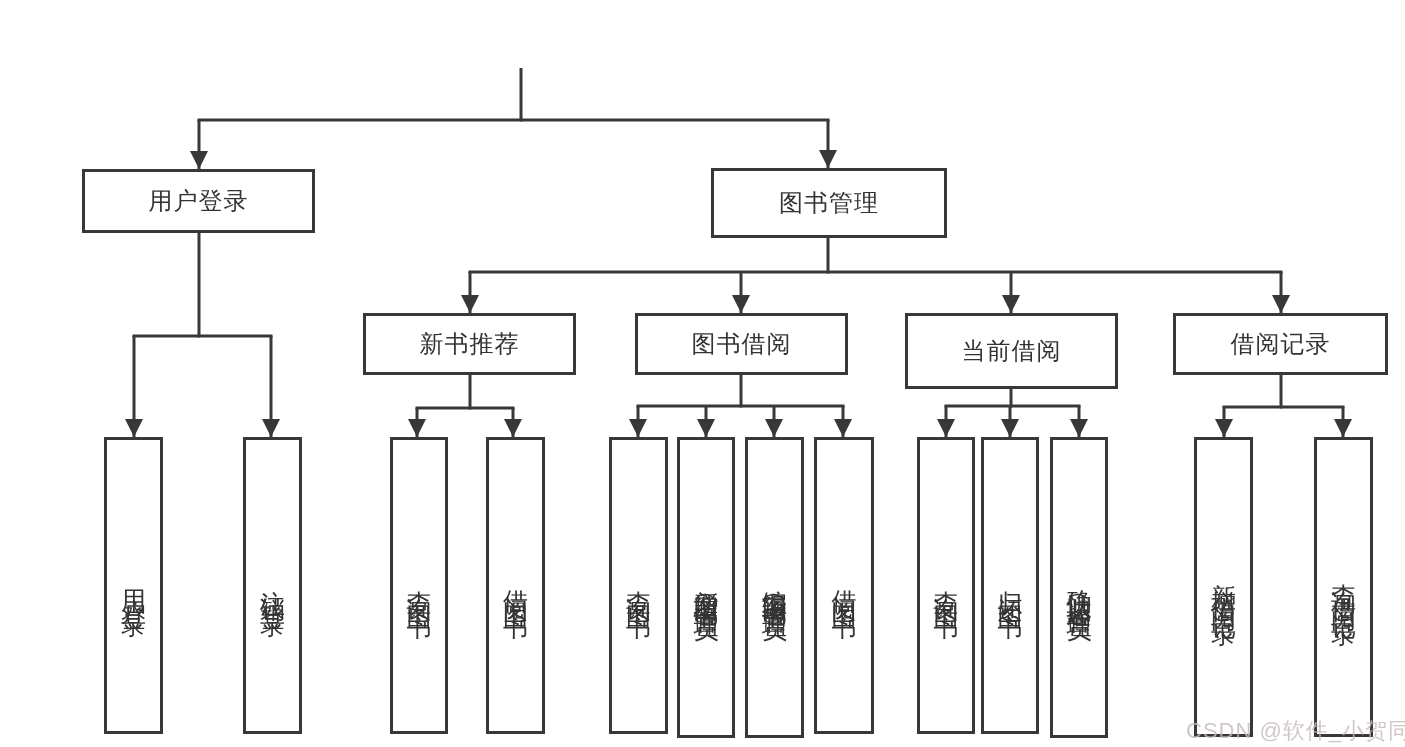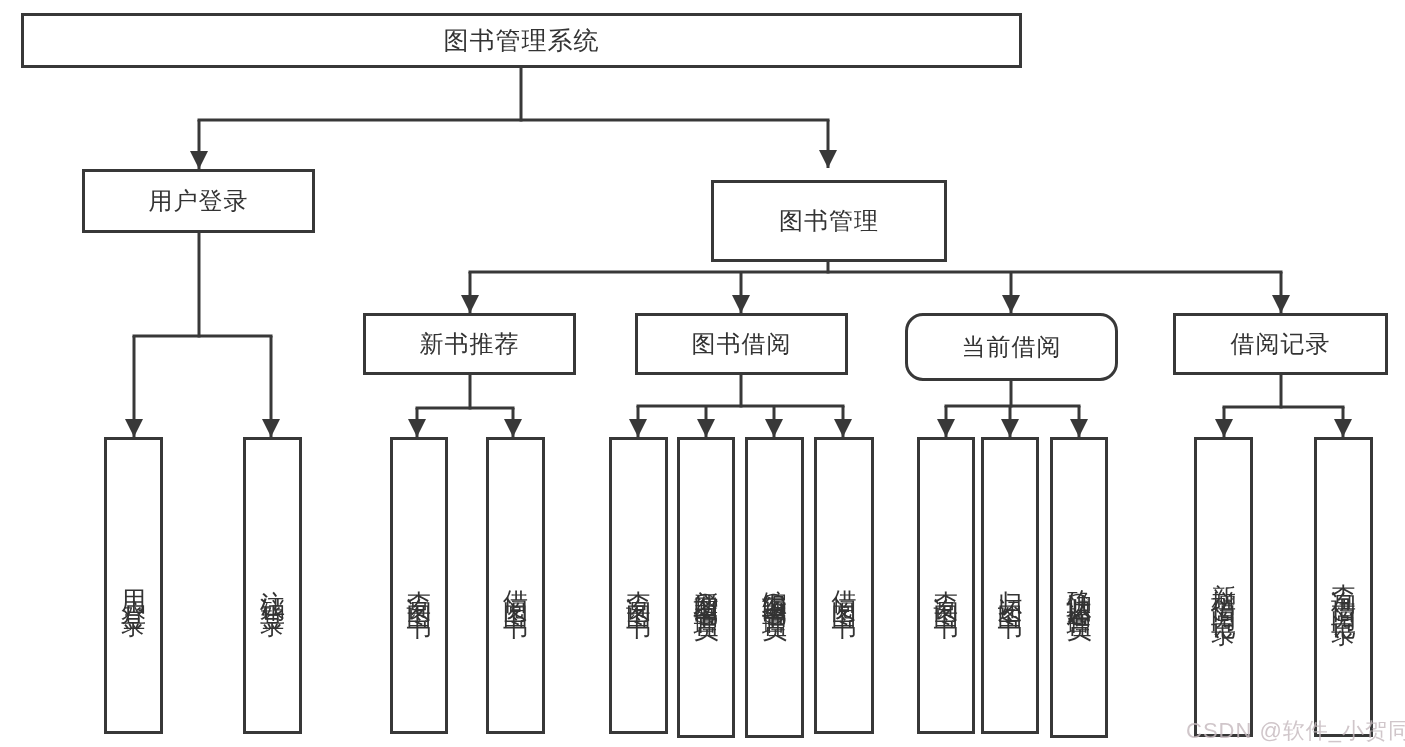--- a/index.html
+++ b/index.html
@@ -78,38 +78,35 @@
       <line x1="1010" y1="406" x2="1010" y2="437" marker-end="url(#arrow)"></line>
       <line x1="1079" y1="406" x2="1079" y2="437" marker-end="url(#arrow)"></line>
 
       <line x1="1281" y1="375" x2="1281" y2="408.5"></line>
       <line x1="1222.5" y1="407" x2="1344.5" y2="407"></line>
       <line x1="1224" y1="407" x2="1224" y2="437" marker-end="url(#arrow)"></line>
       <line x1="1343" y1="407" x2="1343" y2="437" marker-end="url(#arrow)"></line>
     </g>
   </svg>
 
-  <div class="node h-node root-node" style="left:21px; top:13px; width:1001px; height:55px;">
-    <span>图书管理系统</span>
-  </div>
 
   <div class="node h-node" style="left:82px; top:169px; width:233px; height:64px;">
     <span>用户登录</span>
   </div>
-  <div class="node h-node" style="left:711px; top:180px; width:236px; height:82px;">
+  <div class="node h-node" style="left:711px; top:168px; width:236px; height:70px;">
     <span>图书管理</span>
   </div>
 
   <div class="node h-node" style="left:635px; top:313px; width:213px; height:62px;">
     <span>图书借阅</span>
   </div>
   <div class="node h-node" style="left:363px; top:313px; width:213px; height:62px;">
     <span>新书推荐</span>
   </div>
-  <div class="node h-node" style="left:905px; top:313px; width:213px; height:68px;border-radius:18px;">
+  <div class="node h-node" style="left:905px; top:313px; width:213px; height:76px;">
     <span>当前借阅</span>
   </div>
   <div class="node h-node" style="left:1173px; top:313px; width:215px; height:62px;">
     <span>借阅记录</span>
   </div>
 
   <div class="node v-node" style="left:104px; top:437px; width:59px; height:297px;">
     <span>用户登录</span>
   </div>
   <div class="node v-node" style="left:243px; top:437px; width:59px; height:297px;">

